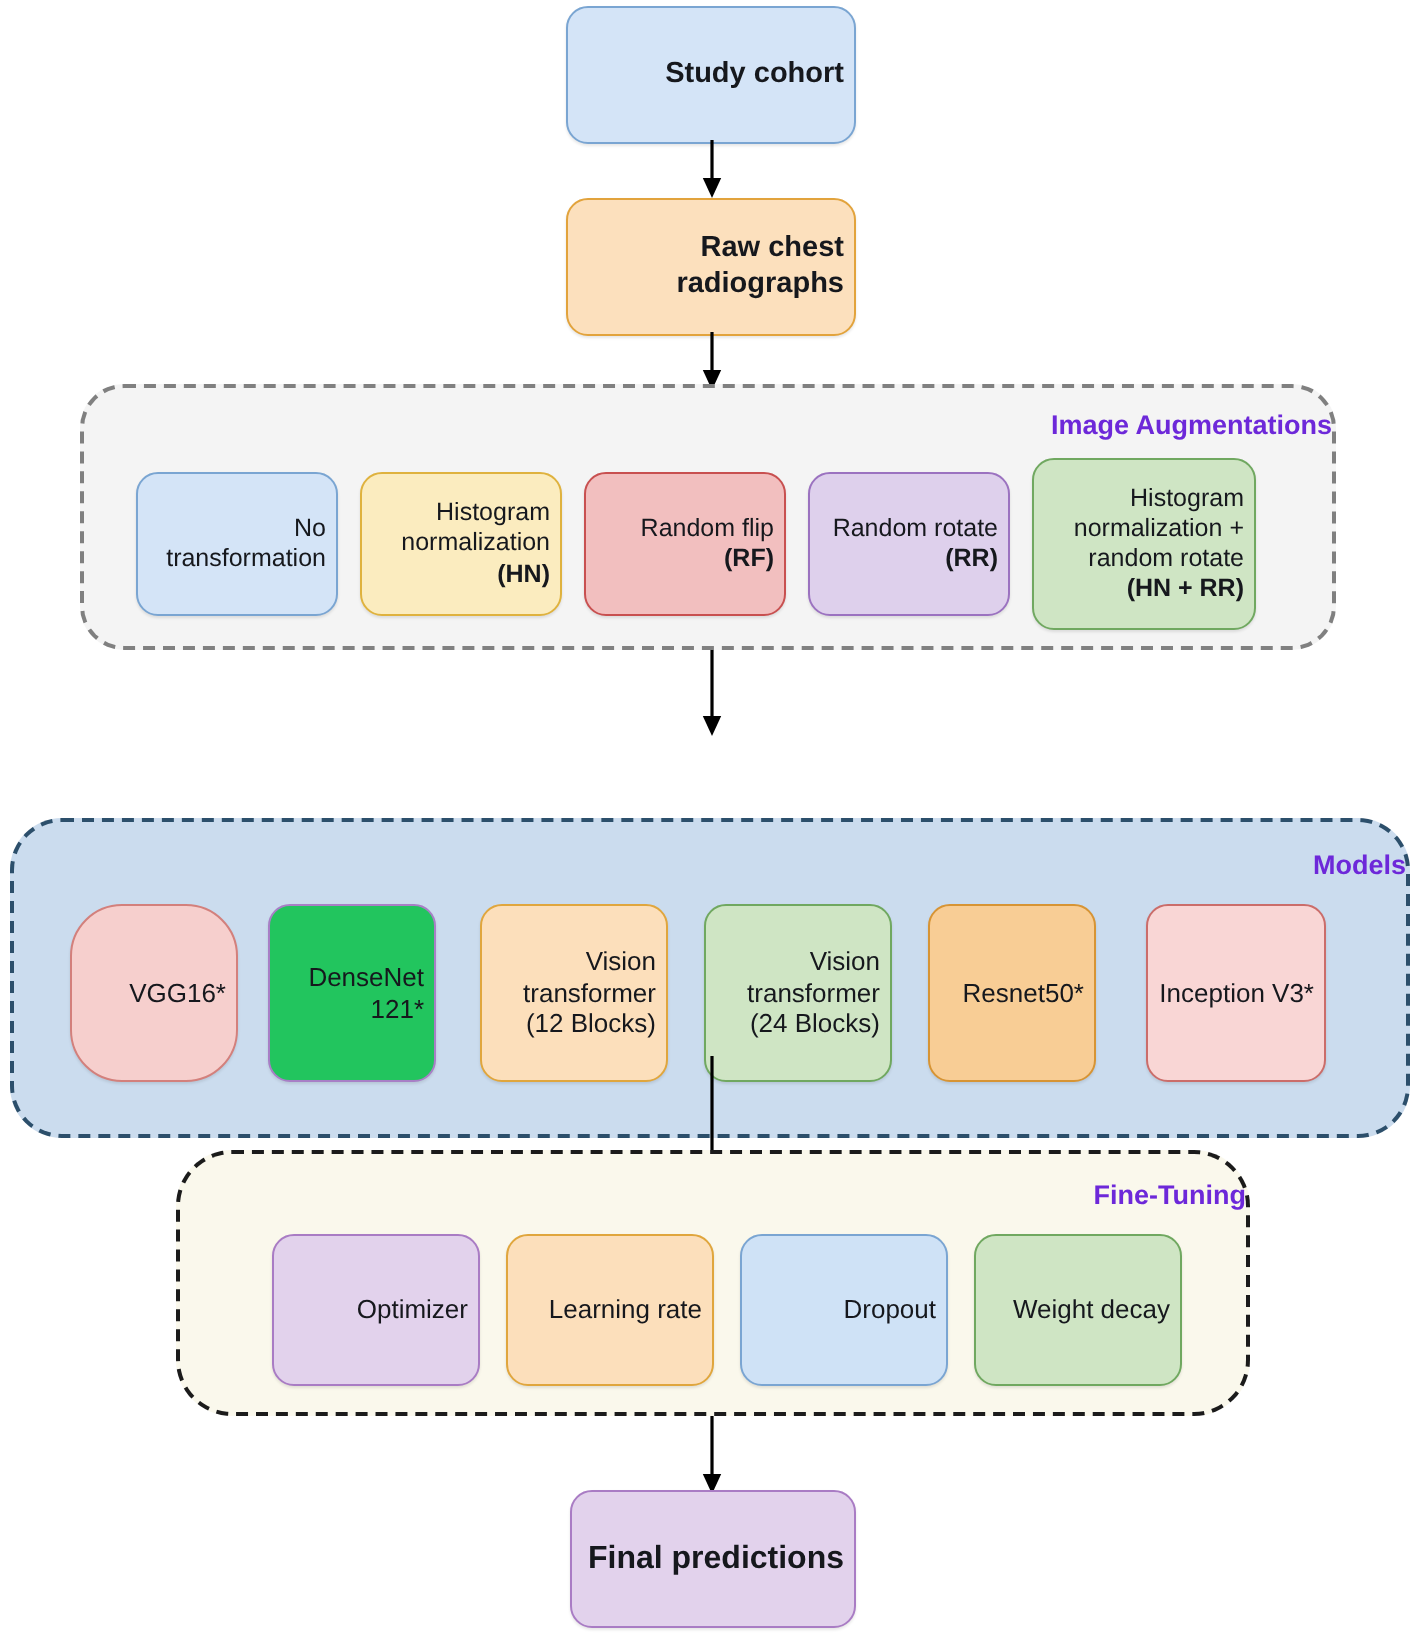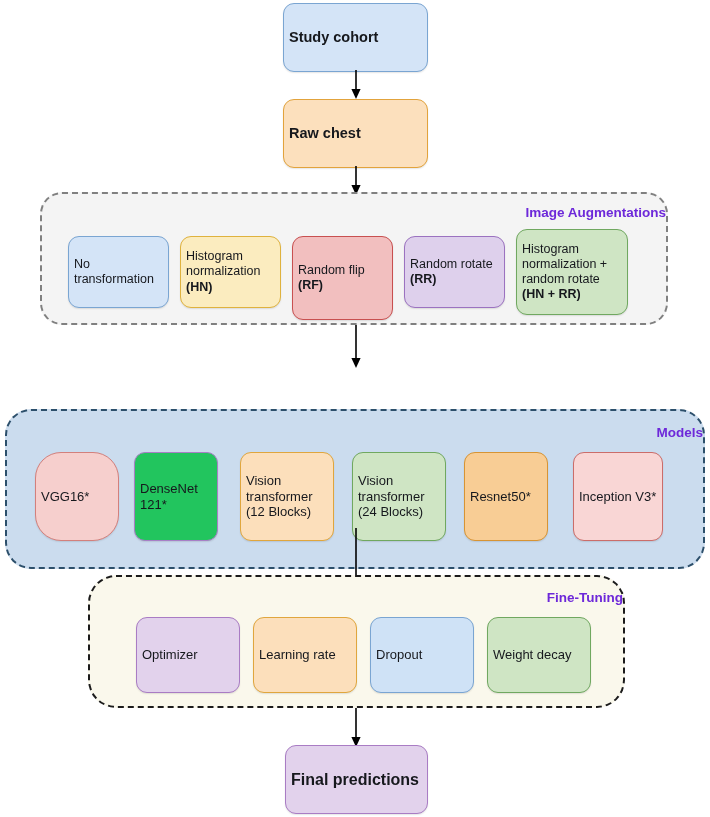--- a/index.html
+++ b/index.html
@@ -22,21 +22,21 @@
     height: 817px;
   }
 
   
   .node {
     position: absolute;
     box-sizing: border-box;
     display: flex;
     align-items: center;
     justify-content: center;
-    text-align: left;
+    text-align: right;
     border-radius: 11px;
     border-width: 1.6px;
     border-style: solid;
     color: #16181d;
     line-height: 1.22;
     padding: 8px 5px;
     box-shadow: 0 1px 1.5px rgba(0,0,0,0.10);
   }
   .node .lines { display: block; width: 100%; }
   .node .ln { display: block; }
@@ -79,20 +79,21 @@
   </div>
 
   <svg class="arrow" style="left:348px; top:70px;" width="16" height="30" viewBox="0 0 16 30">
     <line x1="8" y1="0" x2="8" y2="21" stroke="#000" stroke-width="1.6"></line>
     <polygon points="8,29 3.4,19 12.6,19" fill="#000"></polygon>
   </svg>
 
   <div class="node node-bold" id="n-raw" style="left: 283px; top: 99px; width: 145px; height: 69px; font-size: 14.5px; background-color: rgb(252, 224, 189); border-color: rgb(226, 163, 60);">
     <span class="lines">
       <span class="ln">Raw chest</span>
+      <span class="ln">radiographs</span>
     </span>
   </div>
 
   <svg class="arrow" style="left:348px; top:166px;" width="16" height="30" viewBox="0 0 16 30">
     <line x1="8" y1="0" x2="8" y2="21" stroke="#000" stroke-width="1.6"></line>
     <polygon points="8,29 3.4,19 12.6,19" fill="#000"></polygon>
   </svg>
 
   <div class="group" id="g-aug" style="left: 40px; top: 192px; width: 628px; height: 133px; border-radius: 22px; background-color: rgb(244, 244, 244); border-color: rgb(128, 128, 128);">
     <div class="group-title" style="top:11px;">Image Augmentations</div>
@@ -106,21 +107,21 @@
       </div>
 
       <div class="node" style="left: 138px; top: 42px; width: 101px; height: 72px; font-size: 12.5px; background-color: rgb(251, 236, 191); border-color: rgb(223, 178, 62);">
         <span class="lines">
           <span class="ln">Histogram</span>
           <span class="ln">normalization</span>
           <span class="ln b">(HN)</span>
         </span>
       </div>
 
-      <div class="node" style="left: 250px; top: 42px; width: 101px; height: 84px; font-size: 12.5px; background-color: rgb(242, 191, 191); border-color: rgb(200, 80, 80);">
+      <div class="node" style="left: 250px; top: 42px; width: 101px; height: 72px; font-size: 12.5px; background-color: rgb(242, 191, 191); border-color: rgb(200, 80, 80);">
         <span class="lines">
           <span class="ln">Random flip</span>
           <span class="ln b">(RF)</span>
         </span>
       </div>
 
       <div class="node" style="left: 362px; top: 42px; width: 101px; height: 72px; font-size: 12.5px; background-color: rgb(222, 208, 236); border-color: rgb(155, 114, 192);">
         <span class="lines">
           <span class="ln">Random rotate</span>
           <span class="ln b">(RR)</span>

